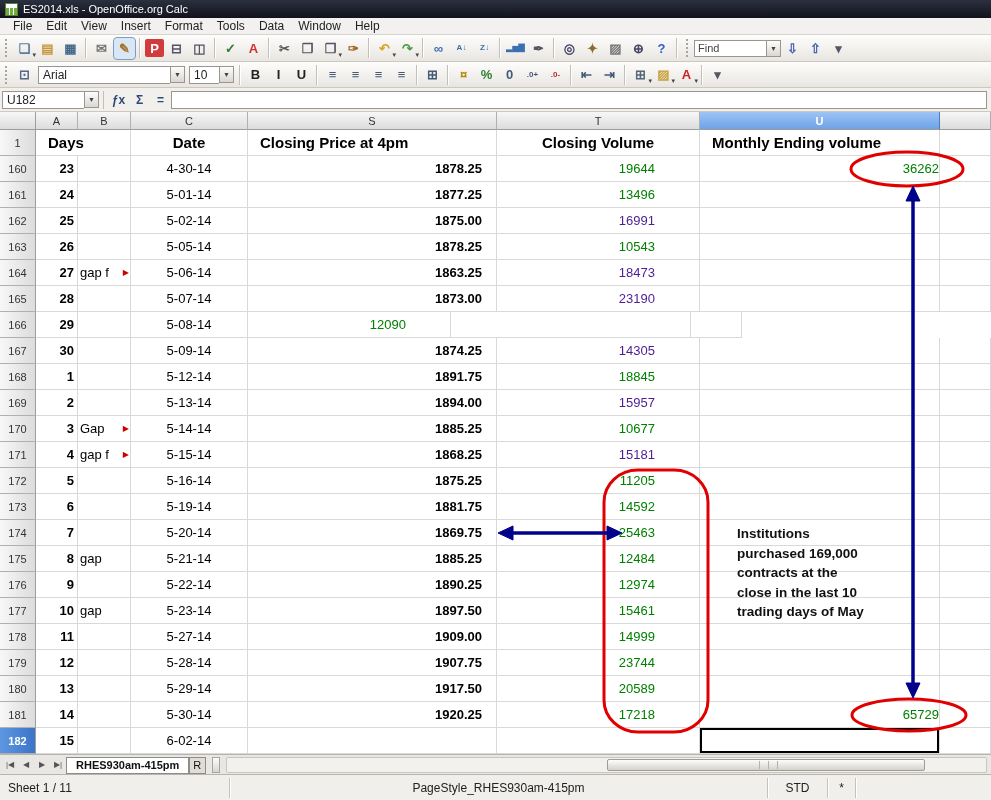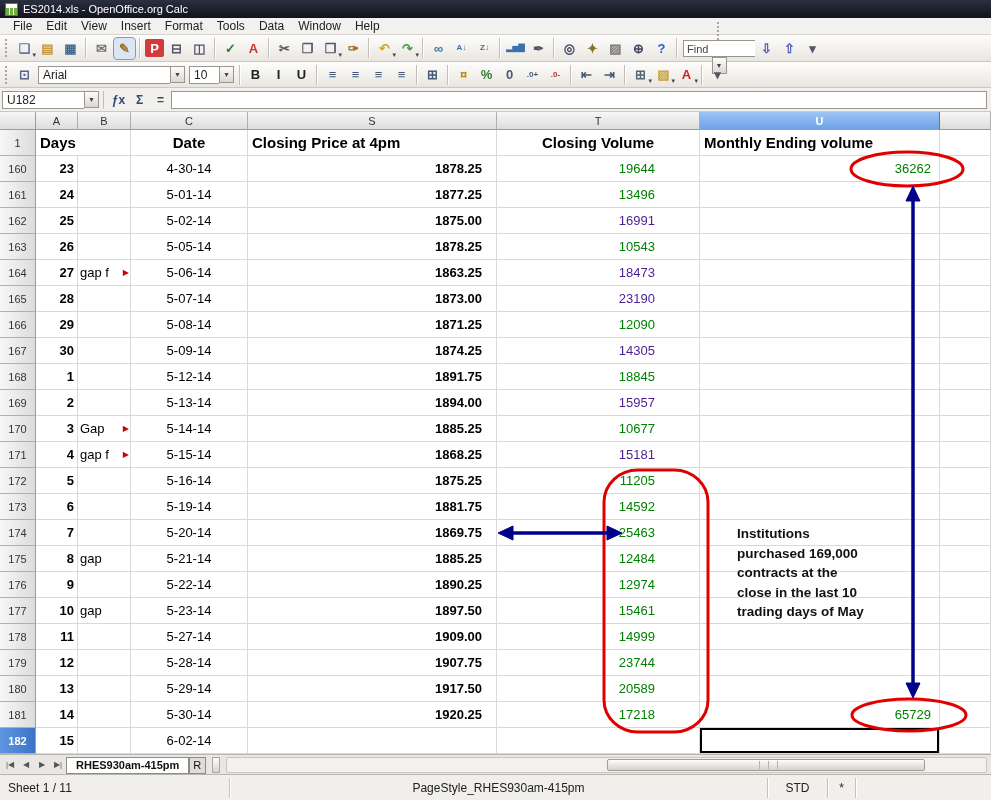--- a/index.html
+++ b/index.html
@@ -22,21 +22,21 @@
   .toolbar { background:linear-gradient(#fdfdfc,#e9e6e1); border-bottom:1px solid #ccc8c1; display:flex; align-items:center; padding-left:2px; }
   #toolbar1 { height:27px; }
   #toolbar2 { height:26px; }
   .grip { width:5px; height:18px; margin:0 3px; border-left:2px dotted #a9a49c; }
   .ticon { position:relative; width:21px; height:21px; margin:0 1px; border-radius:3px; display:flex; align-items:center; justify-content:center; cursor:default; }
   .ticon.pressed { background:#dbe6f5; outline:1px solid #7a9cc8; }
   .ticon.hasbg { width:19px; height:18px; border-radius:2px; }
   .glyph { font-size:13px; font-weight:bold; line-height:1; }
   .dd { position:absolute; right:-1px; bottom:0; font-size:7px; color:#444; }
   .tsep { width:0; height:20px; margin:0 3px; border-left:1px solid #c3bfb8; border-right:1px solid #fff; }
-  .find-wrap { display:flex; align-items:center; margin-left:2px;flex-direction:column; }
+  .find-wrap { display:flex; align-items:center; margin-left:2px; }
   .find-input { width:72px; height:17px; border:1px solid #9a968f; border-right:none; font-size:11px; color:#444; padding:0 3px; font-family:"Liberation Sans",sans-serif; }
   .combo-btn { width:15px; height:17px; background:linear-gradient(#fdfdfd,#dad7d2); border:1px solid #9a968f; font-size:7px; color:#444; display:flex; align-items:center; justify-content:center; }
 
   .fontcombo { display:flex; align-items:center; margin:0 2px; }
   .combo-field { height:18px; background:#fff; border:1px solid #9a968f; border-right:none; font-size:12px; color:#222; padding:0 4px; display:flex; align-items:center; }
   .combo-field.fname { width:132px; }
   .combo-field.fsize { width:30px; }
 
   
   .formulabar { height:24px; background:#f2f0ed; border-bottom:1px solid #ccc8c1; display:flex; align-items:center; padding:0 2px; }
@@ -55,26 +55,26 @@
   .row { height:26px; display:flex; }
   .rowhead { width:36px; background:linear-gradient(90deg,#f7f7f7,#dcdcdc); border-right:1px solid #9d9d9d; border-bottom:1px solid #b0b0b0; font-size:11px; color:#333; display:flex; align-items:center; justify-content:center; }
   .rowhead.sel { background:linear-gradient(90deg,#5e97e0,#3b74c8); color:#fff; font-weight:bold; }
   .cell { border-right:1px solid #d9d9d9; border-bottom:1px solid #d9d9d9; display:flex; align-items:center; overflow:hidden; white-space:nowrap; font-size:13px; color:#000; position:relative; }
   .cA{width:42px;} .cB{width:53px;} .cC{width:117px;} .cS{width:249px;} .cT{width:203px;} .cU{width:240px;} .cF{width:51px;} .cAB{width:95px;}
   .day { justify-content:flex-end; padding-right:3px; font-weight:bold; }
   .gapc { padding-left:2px; }
   .datec { justify-content:center; }
   .pricec { justify-content:flex-end; padding-right:14px; font-weight:bold; }
   .volc { justify-content:flex-end; padding-right:44px; }
-  .monc { justify-content:flex-end; padding-right:8px; }
+  .monc { justify-content:flex-end; padding-right:0; }
   .green { color:#008000; }
   .red { color:#4c1d95; }
   .cursor { box-shadow:inset 0 0 0 2px #000; }
   .hrow .cell { font-weight:bold; font-size:15px; }
-  .h-left { justify-content:flex-start; padding-left:4px; }
+  .h-left { justify-content:flex-start; padding-left:12px; }
   .h-center { justify-content:center; }
   .ovf { position:absolute; right:1px; top:9px; font-size:8px; color:#cc0000; line-height:1; }
 
   
   .overlay { position:absolute; left:0; top:0; width:991px; height:800px; pointer-events:none; z-index:20; }
   .note { position:absolute; left:737px; top:524px; width:190px; z-index:19; font-size:13.5px; font-weight:bold; color:#111; line-height:19.5px; }
 
   
   .sheetbar { position:absolute; top:754px; left:0; width:991px; height:20px; background:#e9e7e3; border-top:1px solid #b8b5b0; display:flex; align-items:center; padding-left:2px; }
   .navbtn { width:16px; height:16px; font-size:8px; color:#555; display:flex; align-items:center; justify-content:center; }
@@ -418,21 +418,20 @@
       <div class="cell cT volc red">23190</div>
       <div class="cell cU monc green"></div>
       <div class="cell cF"></div>
     </div>
 
     <div class="row">
       <div class="rowhead">166</div>
       <div class="cell cA day">29</div>
       <div class="cell cB gapc"></div>
       <div class="cell cC datec">5-08-14</div>
-      <div class="cell cS pricec">1871.25</div>
       <div class="cell cT volc green">12090</div>
       <div class="cell cU monc green"></div>
       <div class="cell cF"></div>
     </div>
 
     <div class="row">
       <div class="rowhead">167</div>
       <div class="cell cA day">30</div>
       <div class="cell cB gapc"></div>
       <div class="cell cC datec">5-09-14</div>

